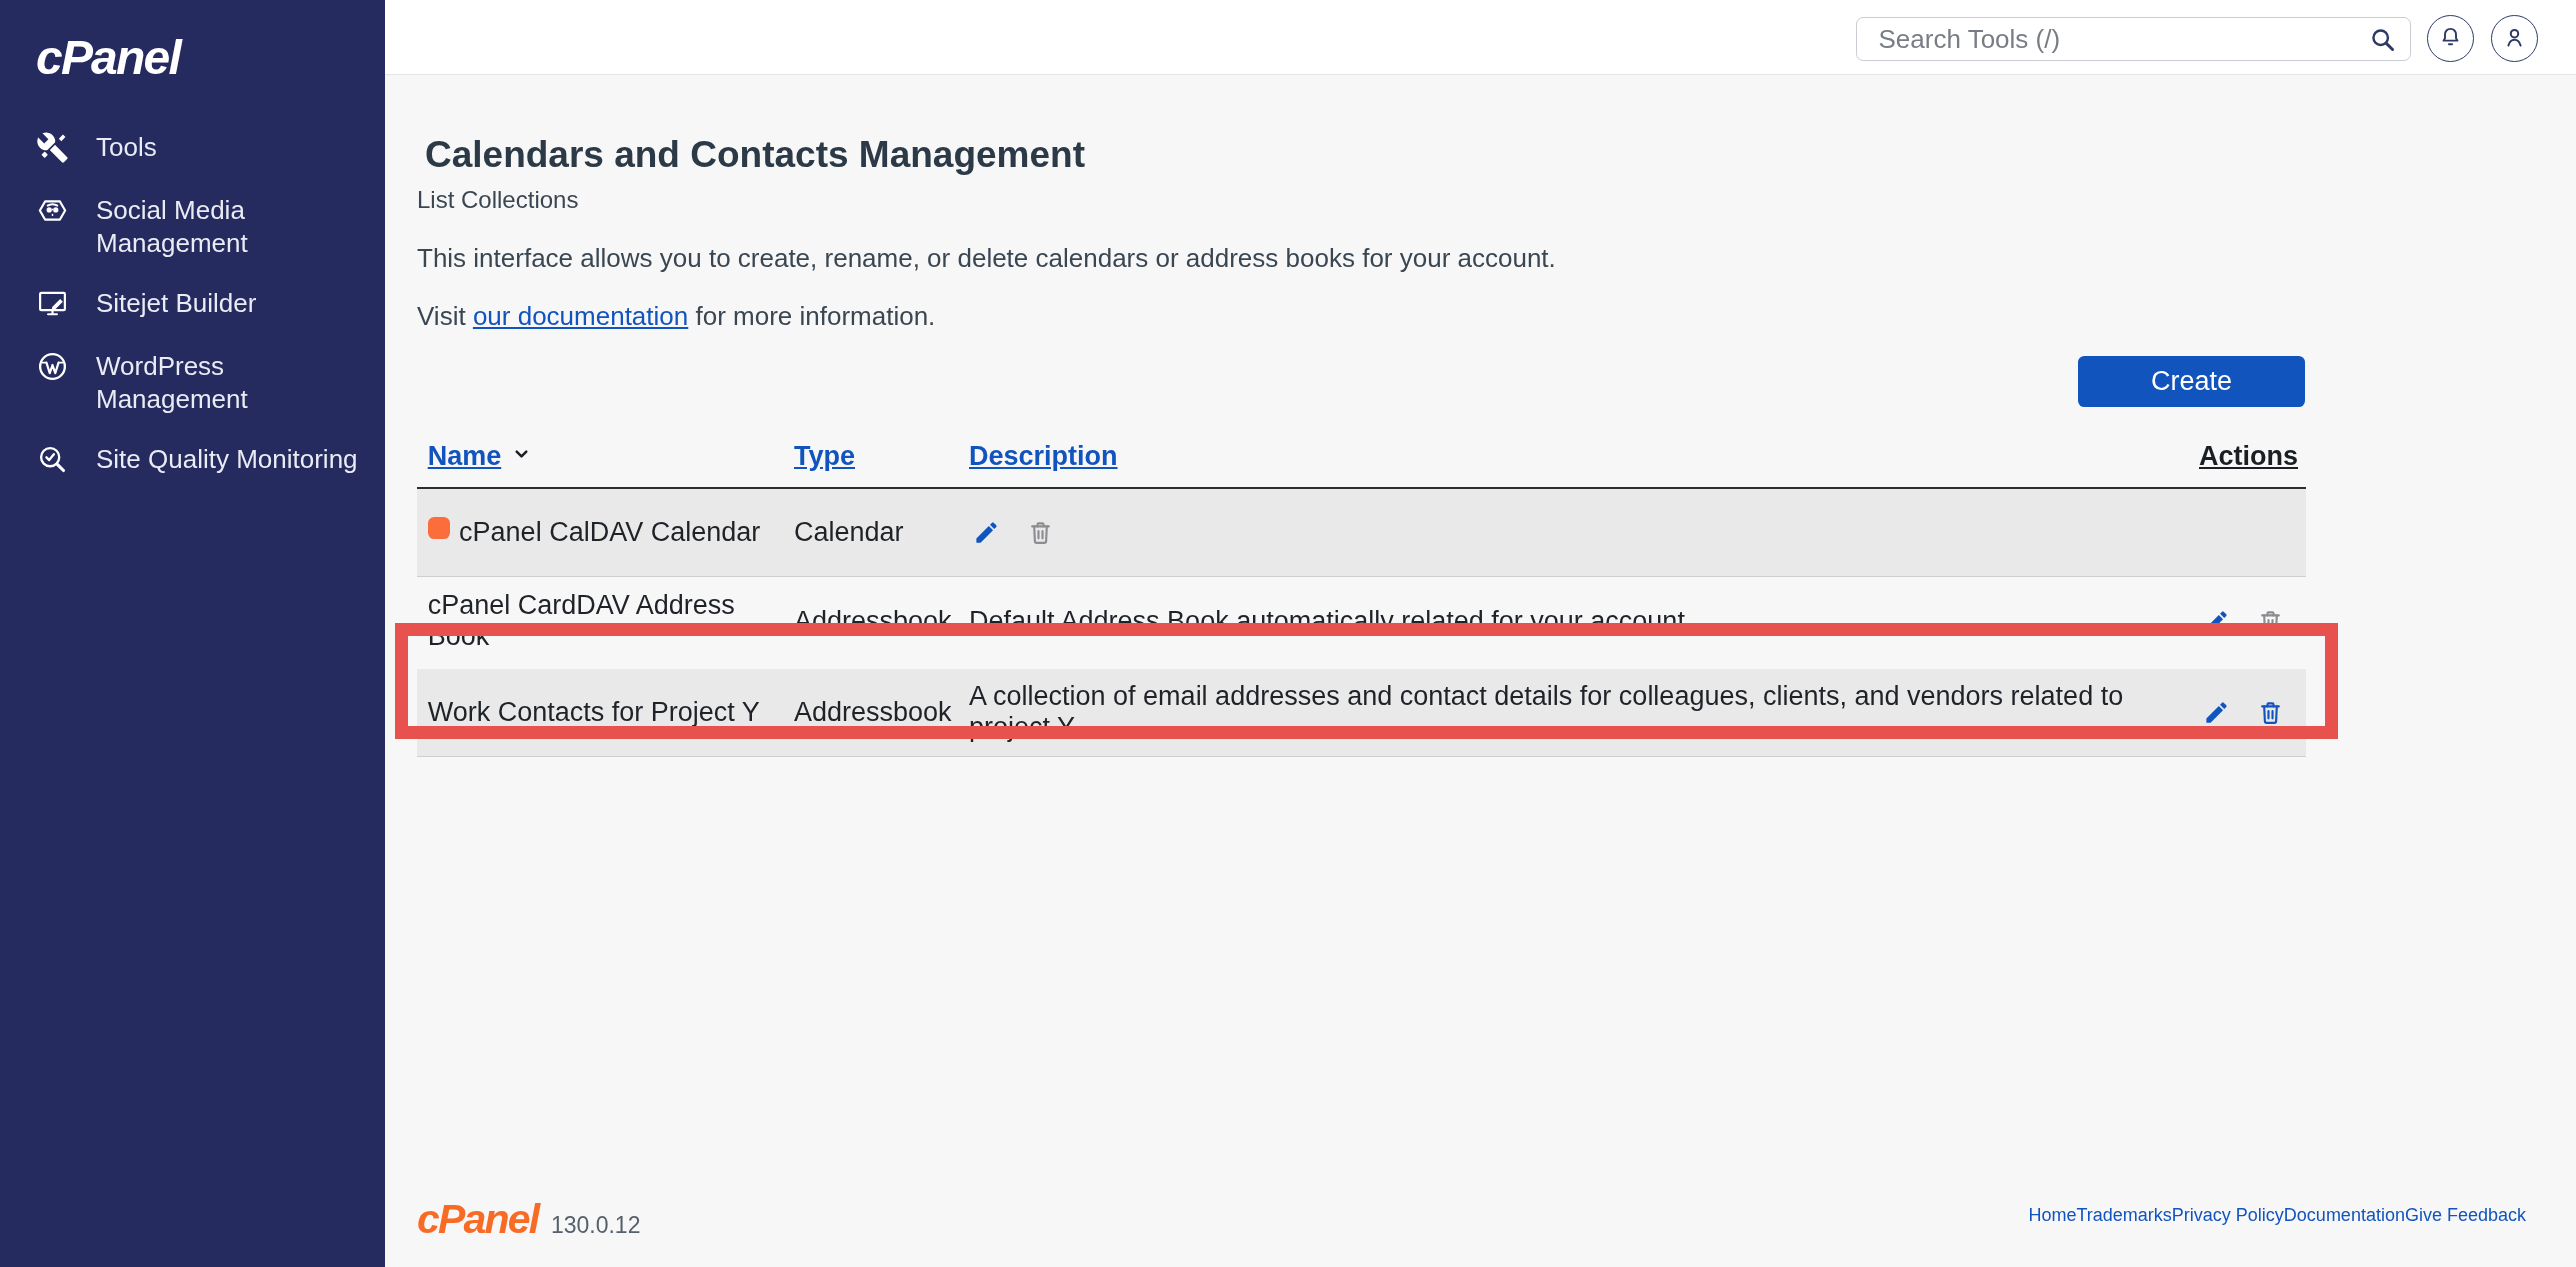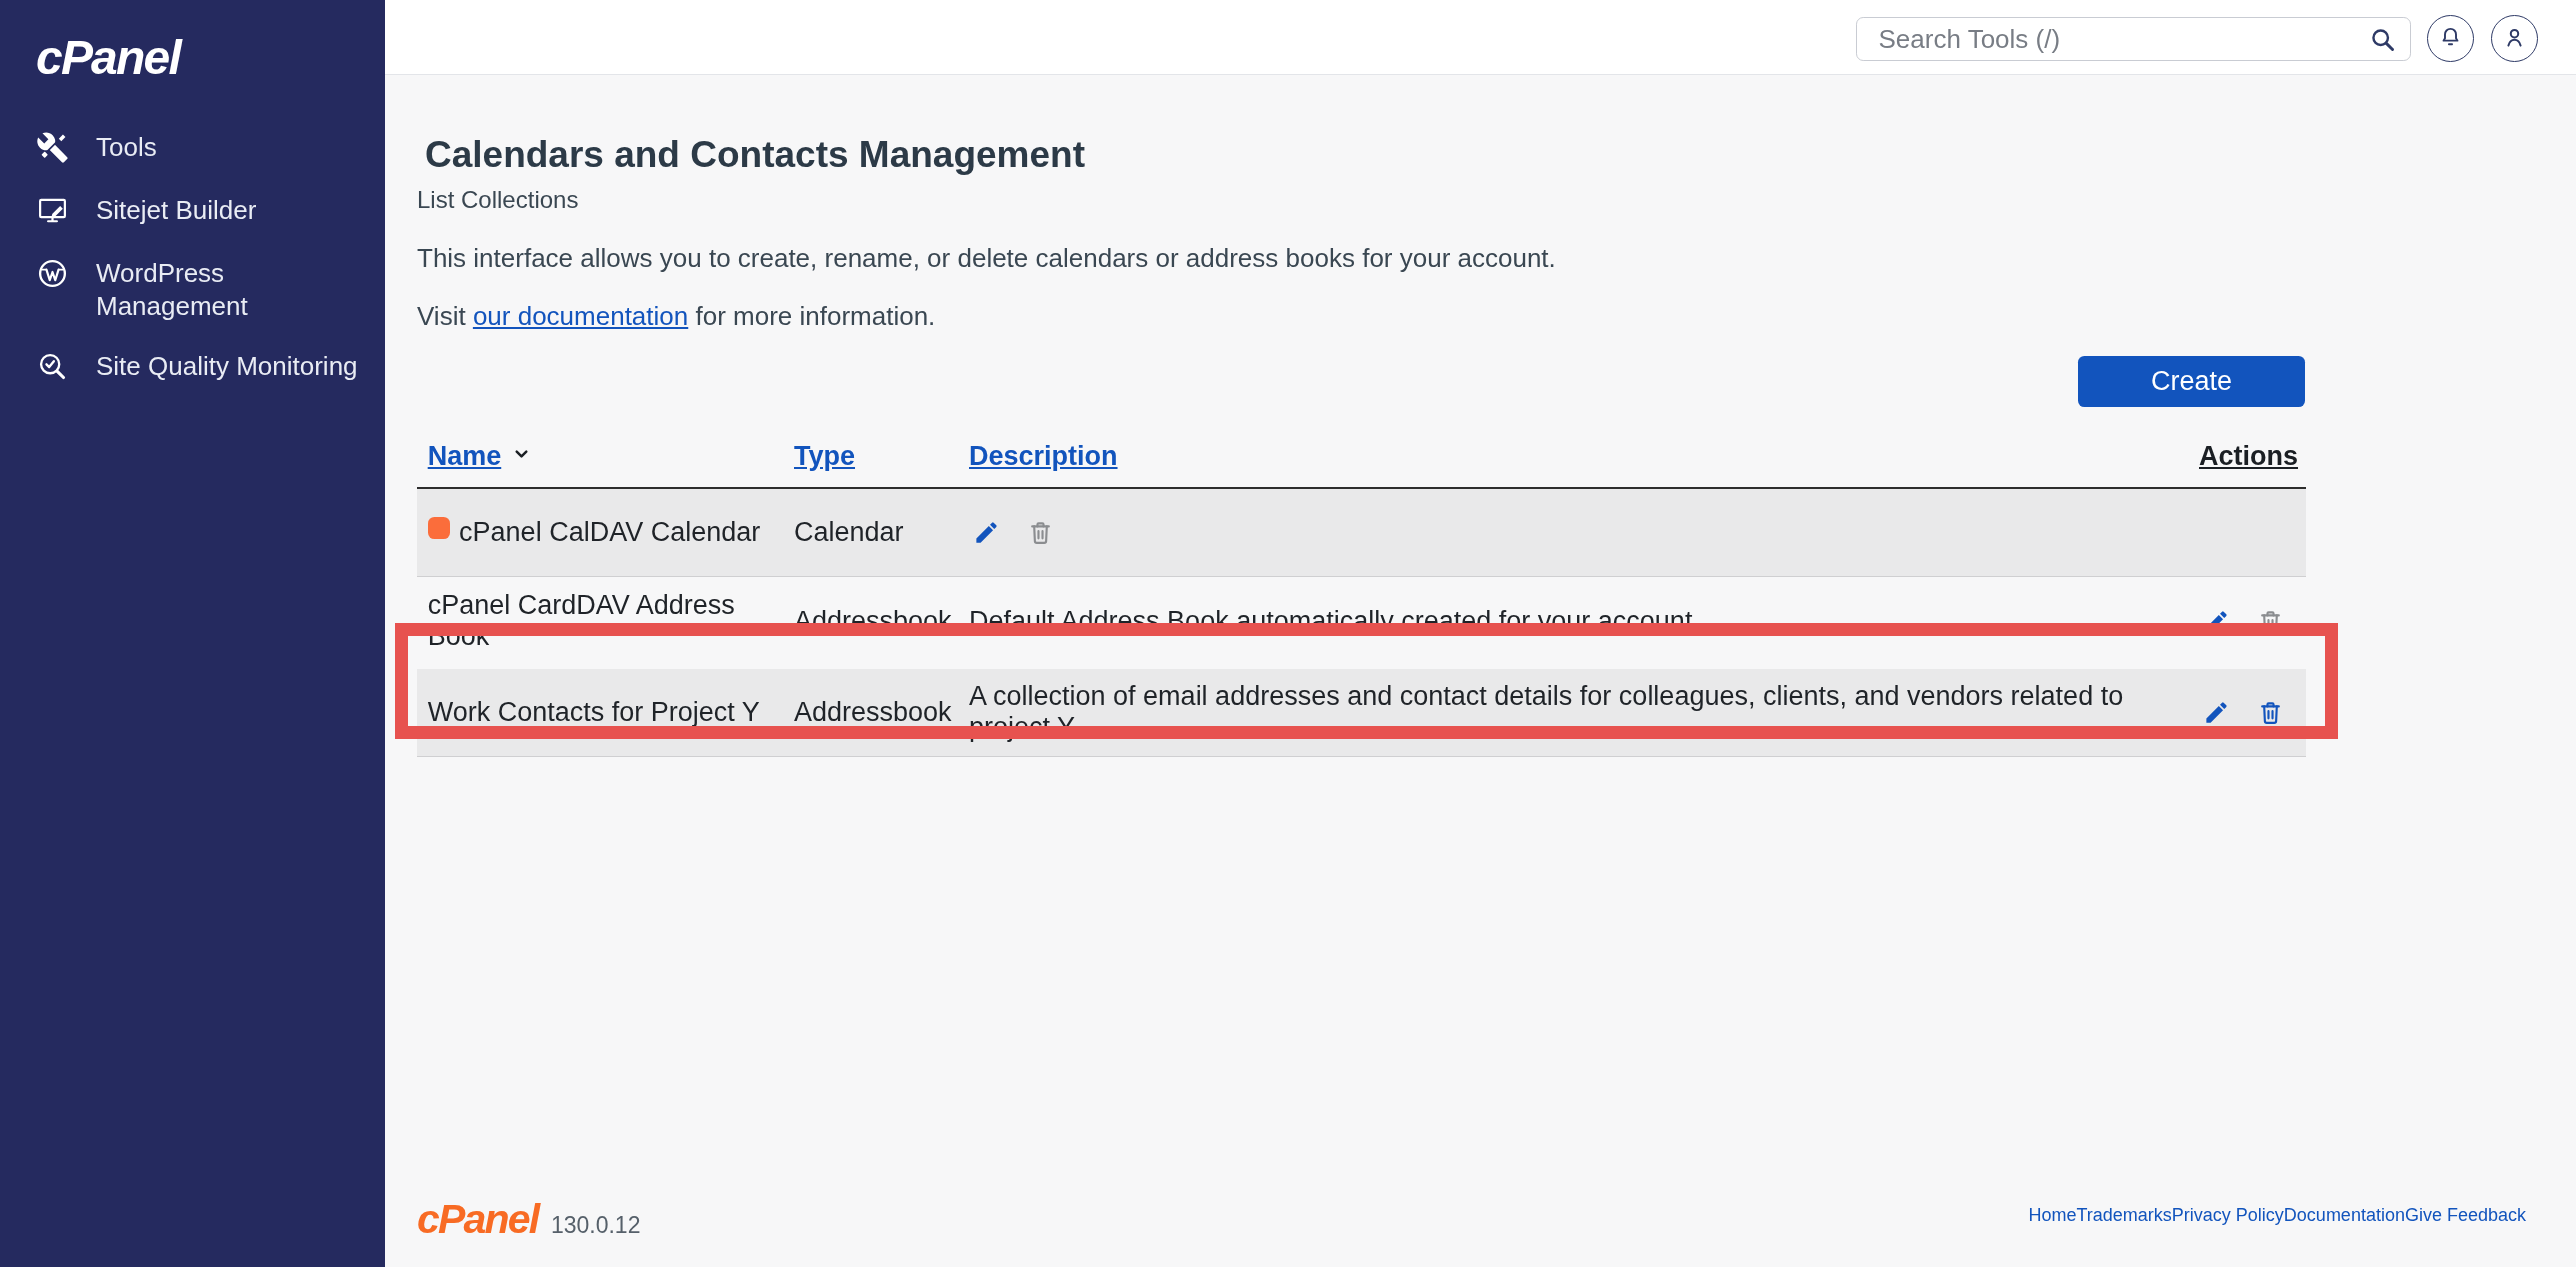--- a/index.html
+++ b/index.html
@@ -83,20 +83,33 @@
         <svg viewBox="0 0 24 24" width="33" height="33">
           <path fill="#fff" d="M22.7 19l-9.1-9.1c.9-2.3.4-5-1.5-6.9-2-2-5-2.4-7.4-1.3L9 6 6 9 1.6 4.7C.4 7.1.9 10.1 2.9 12.1c1.9 1.9 4.6 2.4 6.9 1.5l9.1 9.1c.4.4 1 .4 1.4 0l2.3-2.3c.5-.4.5-1.1.1-1.4z"></path>
           <path fill="none" stroke="#252a5f" stroke-width="1.2" d="M19.5 3.5 6 17"></path>
           <path fill="#fff" d="M19.6 2.6l1.8 1.8-3 3-1.8-1.8z"></path>
           <rect x="4.6" y="15.6" width="3.4" height="3.4" rx="0.6" fill="#fff" transform="rotate(45 6.3 17.3)"></rect>
         </svg>
       </span>
       <span class="nav-label">Tools</span>
     </div>
 
+    <div class="nav-item">
+      <span>
+        <svg viewBox="0 0 24 24" width="33" height="33" fill="none" stroke="#fff" stroke-width="1.6" stroke-linejoin="round">
+          <path d="M2.8 12 6.6 5.4h10.8L21.2 12l-3.8 6.6H6.6Z"></path>
+          <circle cx="9.6" cy="11.6" r="1.9" fill="#fff" stroke="none"></circle>
+          <circle cx="14.4" cy="11.6" r="1.9" fill="#fff" stroke="none"></circle>
+          <path d="M11.5 11.3h1" stroke-width="1.2"></path>
+          <path d="M8 8.6q4-2.4 8 0" stroke-width="1.4"></path>
+          <path d="M11.5 15.2h1" stroke-width="1.6"></path>
+        </svg>
+      </span>
+      <span class="nav-label">Social Media Management</span>
+    </div>
 
     <div class="nav-item">
       <span>
         <svg viewBox="0 0 24 24" width="33" height="33" fill="none" stroke="#fff" stroke-width="1.6" stroke-linecap="round" stroke-linejoin="round">
           <rect x="3" y="4.2" width="18" height="12.6" rx="0.8"></rect>
           <path d="M12 16.8v3M8.8 19.8h6.4"></path>
           <path fill="#fff" stroke="none" d="M11.8 14.6 17.6 8.8l1.9 1.9-5.8 5.8-2.5.6z"></path>
         </svg>
       </span>
       <span class="nav-label">Sitejet Builder</span>
@@ -207,21 +220,21 @@
           </span>
         </button>
       </div>
     </div>
 
     <div class="row">
       <div class="col-name">
         <span>cPanel CardDAV Address Book</span>
       </div>
       <div class="col-type">Addressbook</div>
-      <div class="col-desc">Default Address Book automatically created for your account.</div>
+      <div class="col-desc">Default Address Book automatically related for your account.</div>
       <div class="col-actions">
         <button class="icon-btn">
           <span>
             <svg viewBox="0 0 24 24" width="27" height="27" fill="#1254bd">
               <path d="M3 17.25V21h3.75L17.81 9.94l-3.75-3.75L3 17.25zM20.71 7.04c.39-.39.39-1.02 0-1.41l-2.34-2.34a1 1 0 0 0-1.41 0l-1.83 1.83 3.75 3.75 1.84-1.83z"></path>
             </svg>
           </span>
         </button>
         <button class="icon-btn">
           <span>

